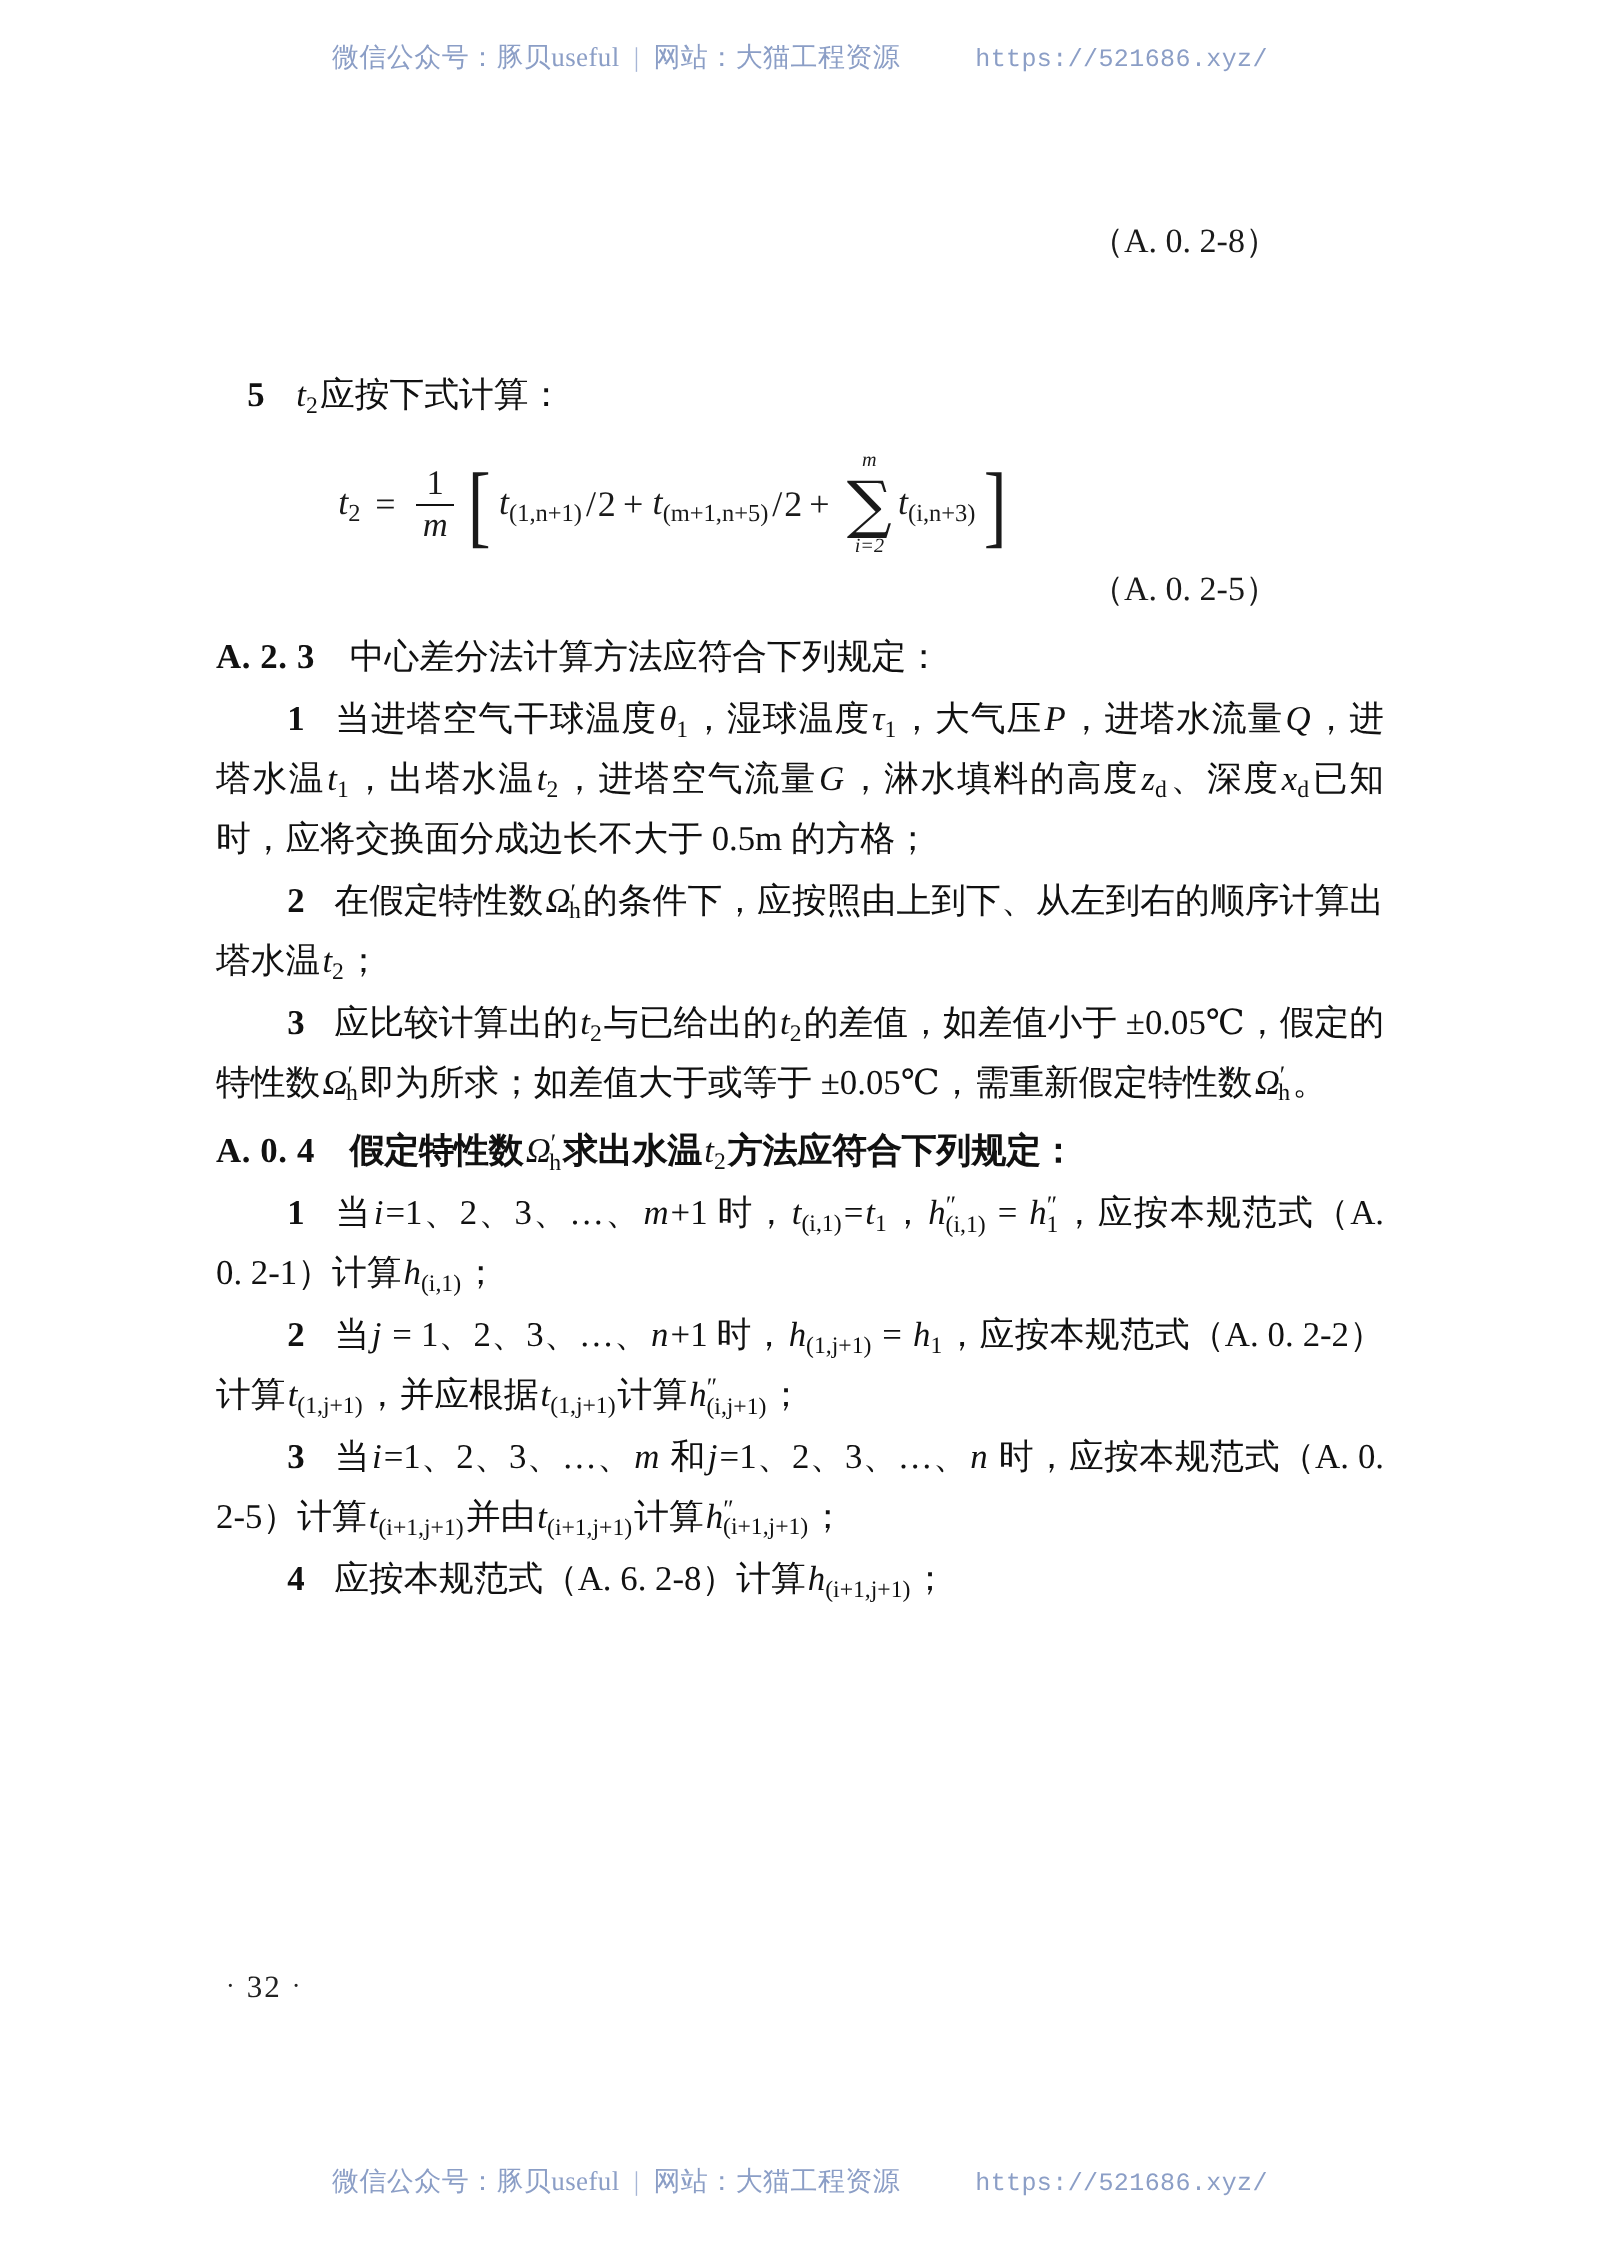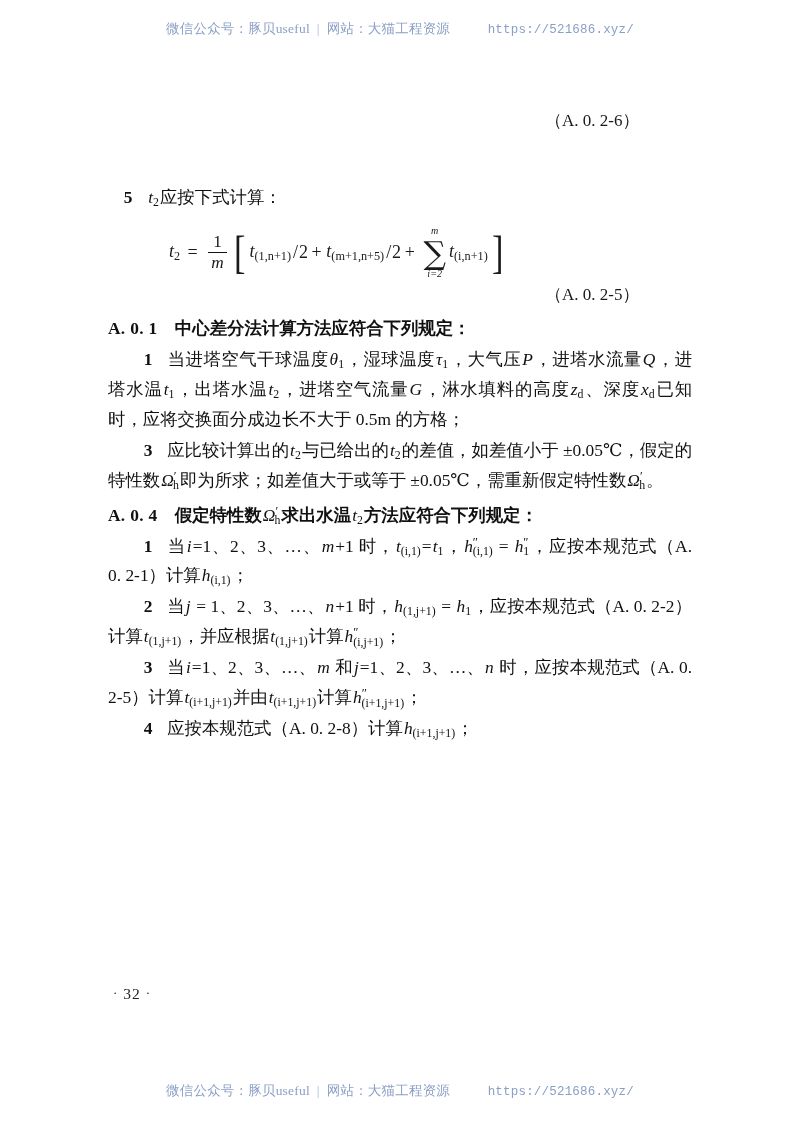--- a/index.html
+++ b/index.html
@@ -189,21 +189,21 @@
 </head>
 <body>
 
 <div class="watermark" id="watermark-top">
   <span>微信公众号：</span><span>豚贝useful</span><span class="wm-sep">|</span><span>网站：</span><span>大猫工程资源</span>&nbsp;<span class="wm-mono">https://521686.xyz/</span>
 </div>
 
 <div class="page-body">
 
   <div class="eq8">
-    <div class="eq8-tag">（A. 0. 2-6）</div>
+    <div class="eq8-tag">（A. 0. 2-8）</div>
   </div>
 
   <div class="para" style="text-indent:0.9em;margin-top:44px;">
     <span class="item-no">5</span><span class="mathit">t<sub>2</sub></span><span>应按下式计算：</span>
   </div>
 
   <div class="eq9-wrap">
     <div class="eq9-expr">
       <span class="mathit">t<sub>2</sub></span>
       <span class="op" style="padding:0 0.35em;">=</span>
@@ -218,34 +218,37 @@
       <span class="op">+</span>
       <span class="mathit">t<sub>(m+1,n+5)</sub></span>
         <span class="op" style="padding:0 0.05em;">/</span>
         <span class="num">2</span>
       <span class="op">+</span>
       <span class="sumsym">
         <span class="lim">m</span>
         <span class="glyph">∑</span>
         <span class="lim"><span>i</span>=<span>2</span></span>
       </span>
-      <span class="mathit">t<sub>(i,n+1)</sub></span>
+      <span class="mathit">t<sub>(i,n+3)</sub></span>
       <span class="bigbracket">]</span>
     </div>
     <div class="eq9-tag">（A. 0. 2-5）</div>
   </div>
 
   <div class="clause-head">
-    <span class="clause-no">A. 0. 1</span><span style="font-weight:bold;">中心差分法计算方法应符合下列规定：</span>
+    <span class="clause-no">A. 2. 3</span><span style="font-weight:normal;">中心差分法计算方法应符合下列规定：</span>
   </div>
 
   <div class="para indent">
     <span class="item-no">1</span><span>当进塔空气干球温度<span class="mathit">θ<sub>1</sub></span>，湿球温度<span class="mathit">τ<sub>1</sub></span>，大气压<span class="mathit">P</span>，进塔水流量<span class="mathit">Q</span>，进塔水温<span class="mathit">t<sub>1</sub></span>，出塔水温<span class="mathit">t<sub>2</sub></span>，进塔空气流量<span class="mathit">G</span>，淋水填料的高度<span class="mathit">z<sub>d</sub></span>、深度<span class="mathit">x<sub>d</sub></span>已知时，应将交换面分成边长不大于<span class="num"> 0.5m </span>的方格；</span>
   </div>
 
+  <div class="para indent">
+    <span class="item-no">2</span><span>在假定特性数<span class="mathit">Ω<sup>′</sup><sub style="margin-left:-0.3em;">h</sub></span>的条件下，应按照由上到下、从左到右的顺序计算出塔水温<span class="mathit">t<sub>2</sub></span>；</span>
+  </div>
 
   <div class="para indent">
     <span class="item-no">3</span><span>应比较计算出的<span class="mathit">t<sub>2</sub></span>与已给出的<span class="mathit">t<sub>2</sub></span>的差值，如差值小于<span class="num"> ±0.05℃</span>，假定的特性数<span class="mathit">Ω<sup>′</sup><sub style="margin-left:-0.3em;">h</sub></span>即为所求；如差值大于或等于<span class="num"> ±0.05℃</span>，需重新假定特性数<span class="mathit">Ω<sup>′</sup><sub style="margin-left:-0.3em;">h</sub></span>。</span>
   </div>
 
   <div class="clause-head">
     <span class="clause-no">A. 0. 4</span><span style="font-weight:bold;">假定特性数<span class="mathit" style="font-weight:normal;">Ω<sup>′</sup><sub style="margin-left:-0.3em;">h</sub></span>求出水温<span class="mathit" style="font-weight:normal;">t<sub>2</sub></span>方法应符合下列规定：</span>
   </div>
 
   <div class="para indent">
@@ -254,21 +257,21 @@
 
   <div class="para indent">
     <span class="item-no">2</span><span>当<span class="mathit">j</span> = <span class="num">1、2、3、…、</span><span class="mathit">n</span>+<span class="num">1</span> 时，<span class="mathit">h<sub>(1,j+1)</sub></span> = <span class="mathit">h<sub>1</sub></span>，应按本规范式（<span class="num">A. 0. 2-2</span>）计算<span class="mathit">t<sub>(1,j+1)</sub></span>，并应根据<span class="mathit">t<sub>(1,j+1)</sub></span>计算<span class="mathit">h<sup>″</sup><sub style="margin-left:-0.45em;">(i,j+1)</sub></span>；</span>
   </div>
 
   <div class="para indent">
     <span class="item-no">3</span><span>当<span class="mathit">i</span>=<span class="num">1、2、3、…、</span><span class="mathit">m</span> 和<span class="mathit">j</span>=<span class="num">1、2、3、…、</span><span class="mathit">n</span> 时，应按本规范式（<span class="num">A. 0. 2-5</span>）计算<span class="mathit">t<sub>(i+1,j+1)</sub></span>并由<span class="mathit">t<sub>(i+1,j+1)</sub></span>计算<span class="mathit">h<sup>″</sup><sub style="margin-left:-0.45em;">(i+1,j+1)</sub></span>；</span>
   </div>
 
   <div class="para indent">
-    <span class="item-no">4</span><span>应按本规范式（<span class="num">A. 0. 2-8</span>）计算<span class="mathit">h<sub>(i+1,j+1)</sub></span>；</span>
+    <span class="item-no">4</span><span>应按本规范式（<span class="num">A. 6. 2-8</span>）计算<span class="mathit">h<sub>(i+1,j+1)</sub></span>；</span>
   </div>
 
 
 </div>
 
 <div id="page-number">
   <span class="dot">·</span><span>32</span><span class="dot">·</span>
 </div>
 
 <div class="watermark" id="watermark-bottom">

